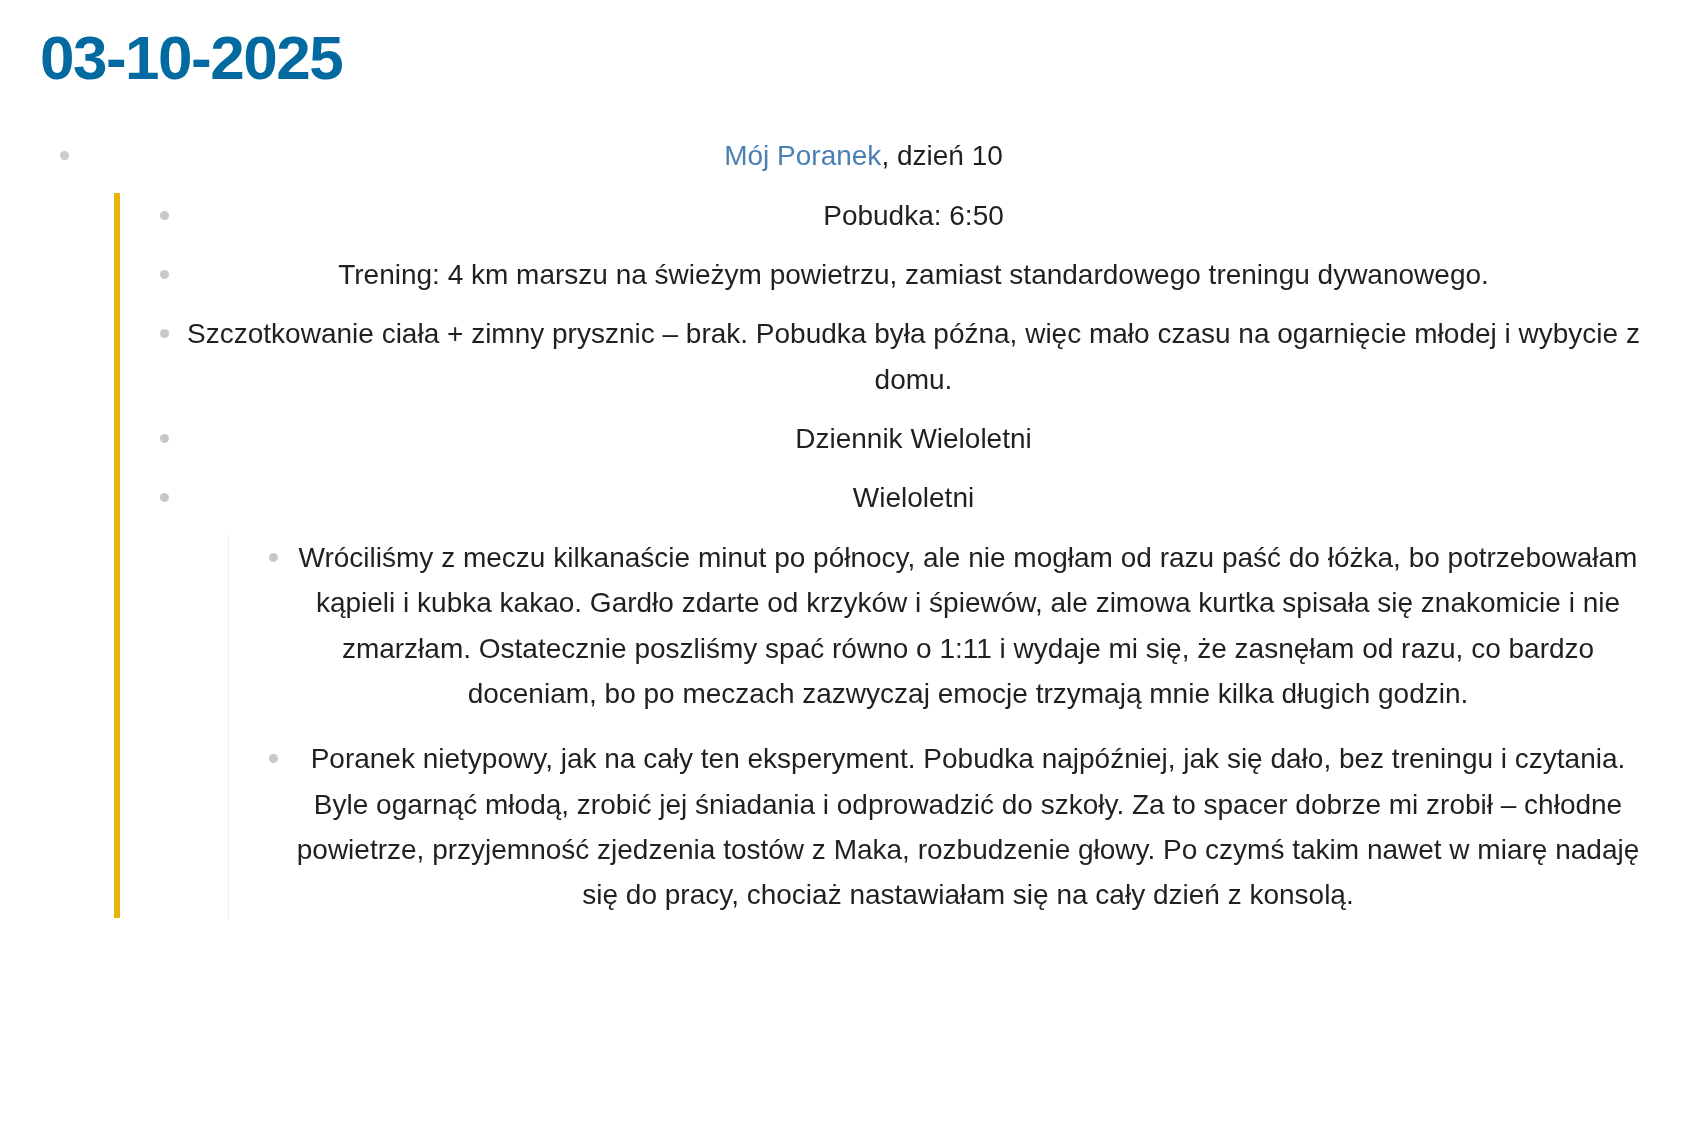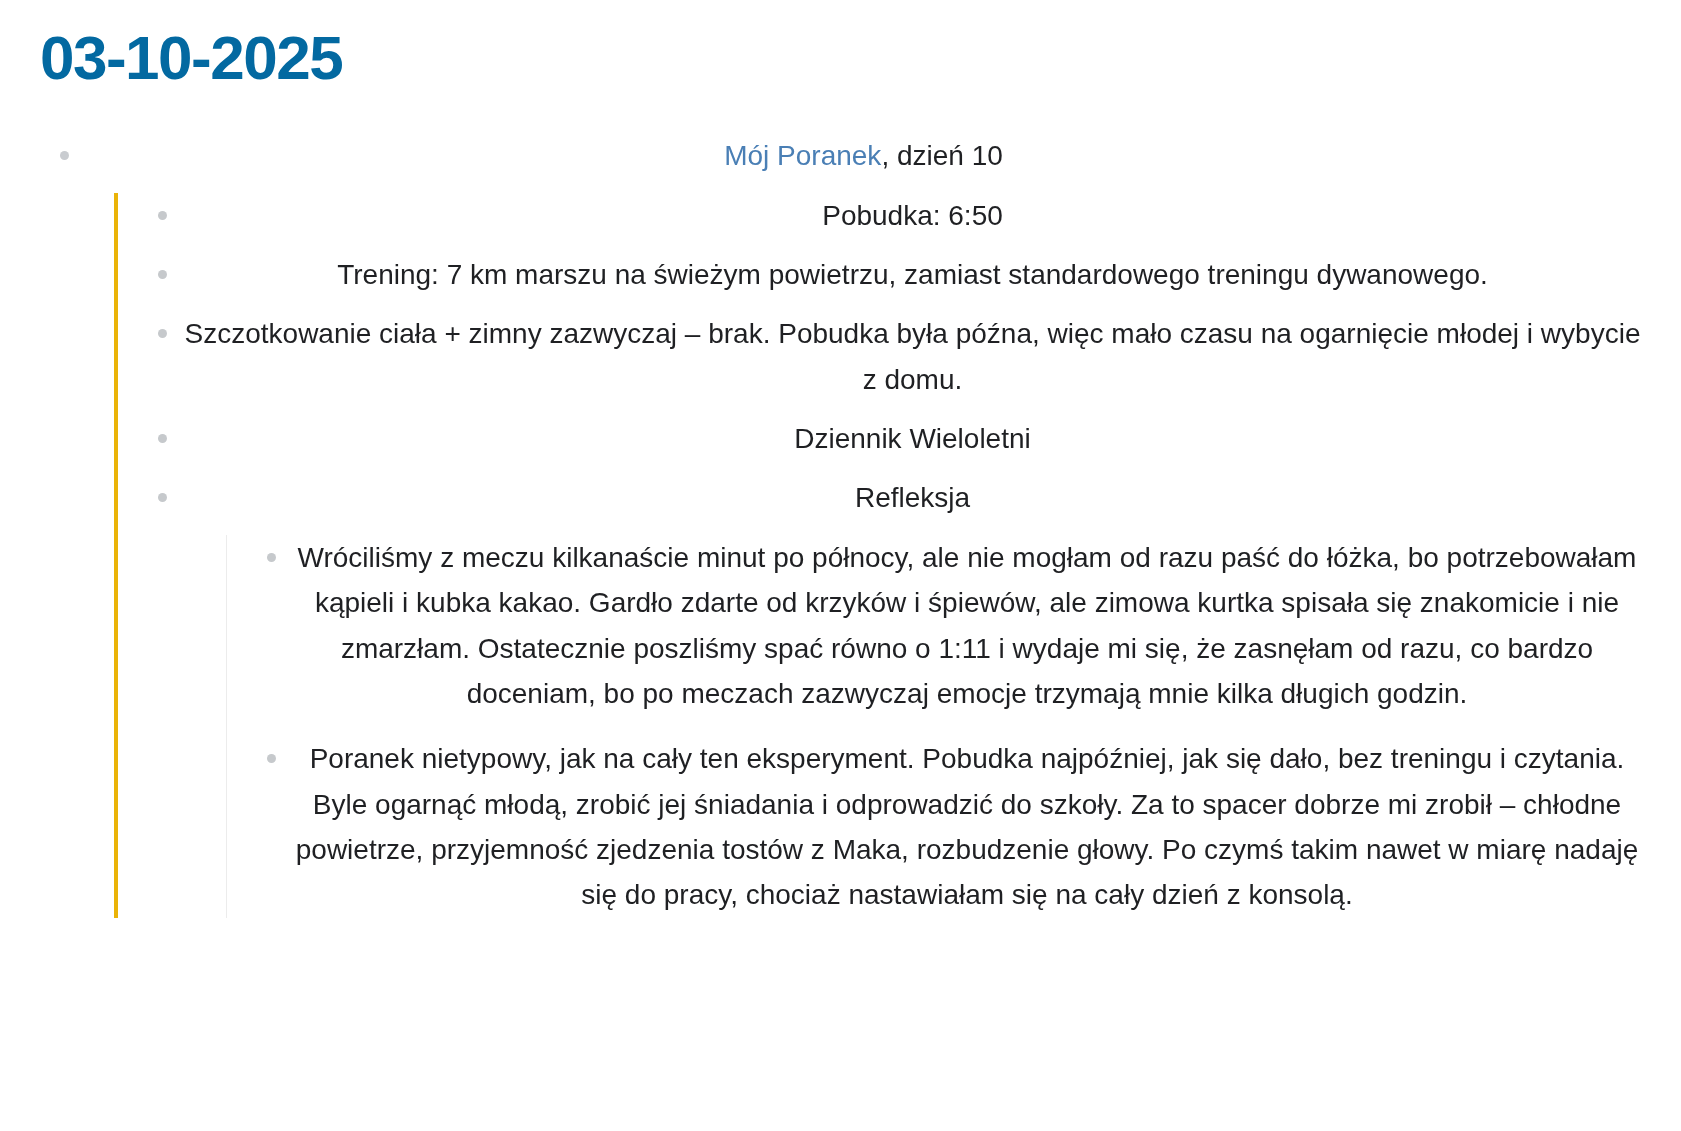--- a/index.html
+++ b/index.html
@@ -32,21 +32,21 @@
     list-style: none;
     margin: 0;
     padding: 0;
   }
   ul.level-1 {
     margin-left: 12px;
   }
   ul.level-2 {
     margin-left: 28px;
     padding-left: 30px;
-    border-left: 4px solid #eab308;
+    border-left: 6px solid #eab308;
   }
   ul.level-3 {
     margin-left: 42px;
     padding-left: 30px;
     border-left: 1px solid #ececec;
   }
   li.node {
     position: relative;
     padding-left: 36px;
     margin: 0 0 18px 0;
@@ -113,36 +113,36 @@
         <ul class="outline level-2">
 
           <li class="node">
             <span class="bullet"></span>
             <span class="node-text">Pobudka: 6:50</span>
           </li>
 
 
           <li class="node">
             <span class="bullet"></span>
-            <span class="node-text">Trening: 7 km marszu na świeżym powietrzu, zamiast standardowego treningu dywanowego.</span>
+            <span class="node-text">Trening: 4 km marszu na świeżym powietrzu, zamiast standardowego treningu dywanowego.</span>
           </li>
 
           <li class="node">
             <span class="bullet"></span>
-            <span class="node-text">Szczotkowanie ciała + zimny zazwyczaj – brak. Pobudka była późna, więc mało czasu na ogarnięcie młodej i wybycie z domu.</span>
+            <span class="node-text">Szczotkowanie ciała + zimny prysznic – brak. Pobudka była późna, więc mało czasu na ogarnięcie młodej i wybycie z domu.</span>
           </li>
 
           <li class="node">
             <span class="bullet"></span>
             <span class="node-text">Dziennik Wieloletni</span>
           </li>
 
           <li class="node">
             <span class="bullet"></span>
-            <span class="node-text">Refleksja</span>
+            <span class="node-text">Wieloletni</span>
 
             <div class="sub-wrap">
               <ul class="outline level-3">
                 <li class="node">
                   <span class="bullet"></span>
                   <span class="node-text">Wróciliśmy z meczu kilkanaście minut po północy, ale nie mogłam od razu paść do łóżka, bo potrzebowałam kąpieli i kubka kakao. Gardło zdarte od krzyków i śpiewów, ale zimowa kurtka spisała się znakomicie i nie zmarzłam. Ostatecznie poszliśmy spać równo o 1:11 i wydaje mi się, że zasnęłam od razu, co bardzo doceniam, bo po meczach zazwyczaj emocje trzymają mnie kilka długich godzin.</span>
                 </li>
                 <li class="node">
                   <span class="bullet"></span>
                   <span class="node-text">Poranek nietypowy, jak na cały ten eksperyment. Pobudka najpóźniej, jak się dało, bez treningu i czytania. Byle ogarnąć młodą, zrobić jej śniadania i odprowadzić do szkoły. Za to spacer dobrze mi zrobił – chłodne powietrze, przyjemność zjedzenia tostów z Maka, rozbudzenie głowy. Po czymś takim nawet w miarę nadaję się do pracy, chociaż nastawiałam się na cały dzień z konsolą.</span>

